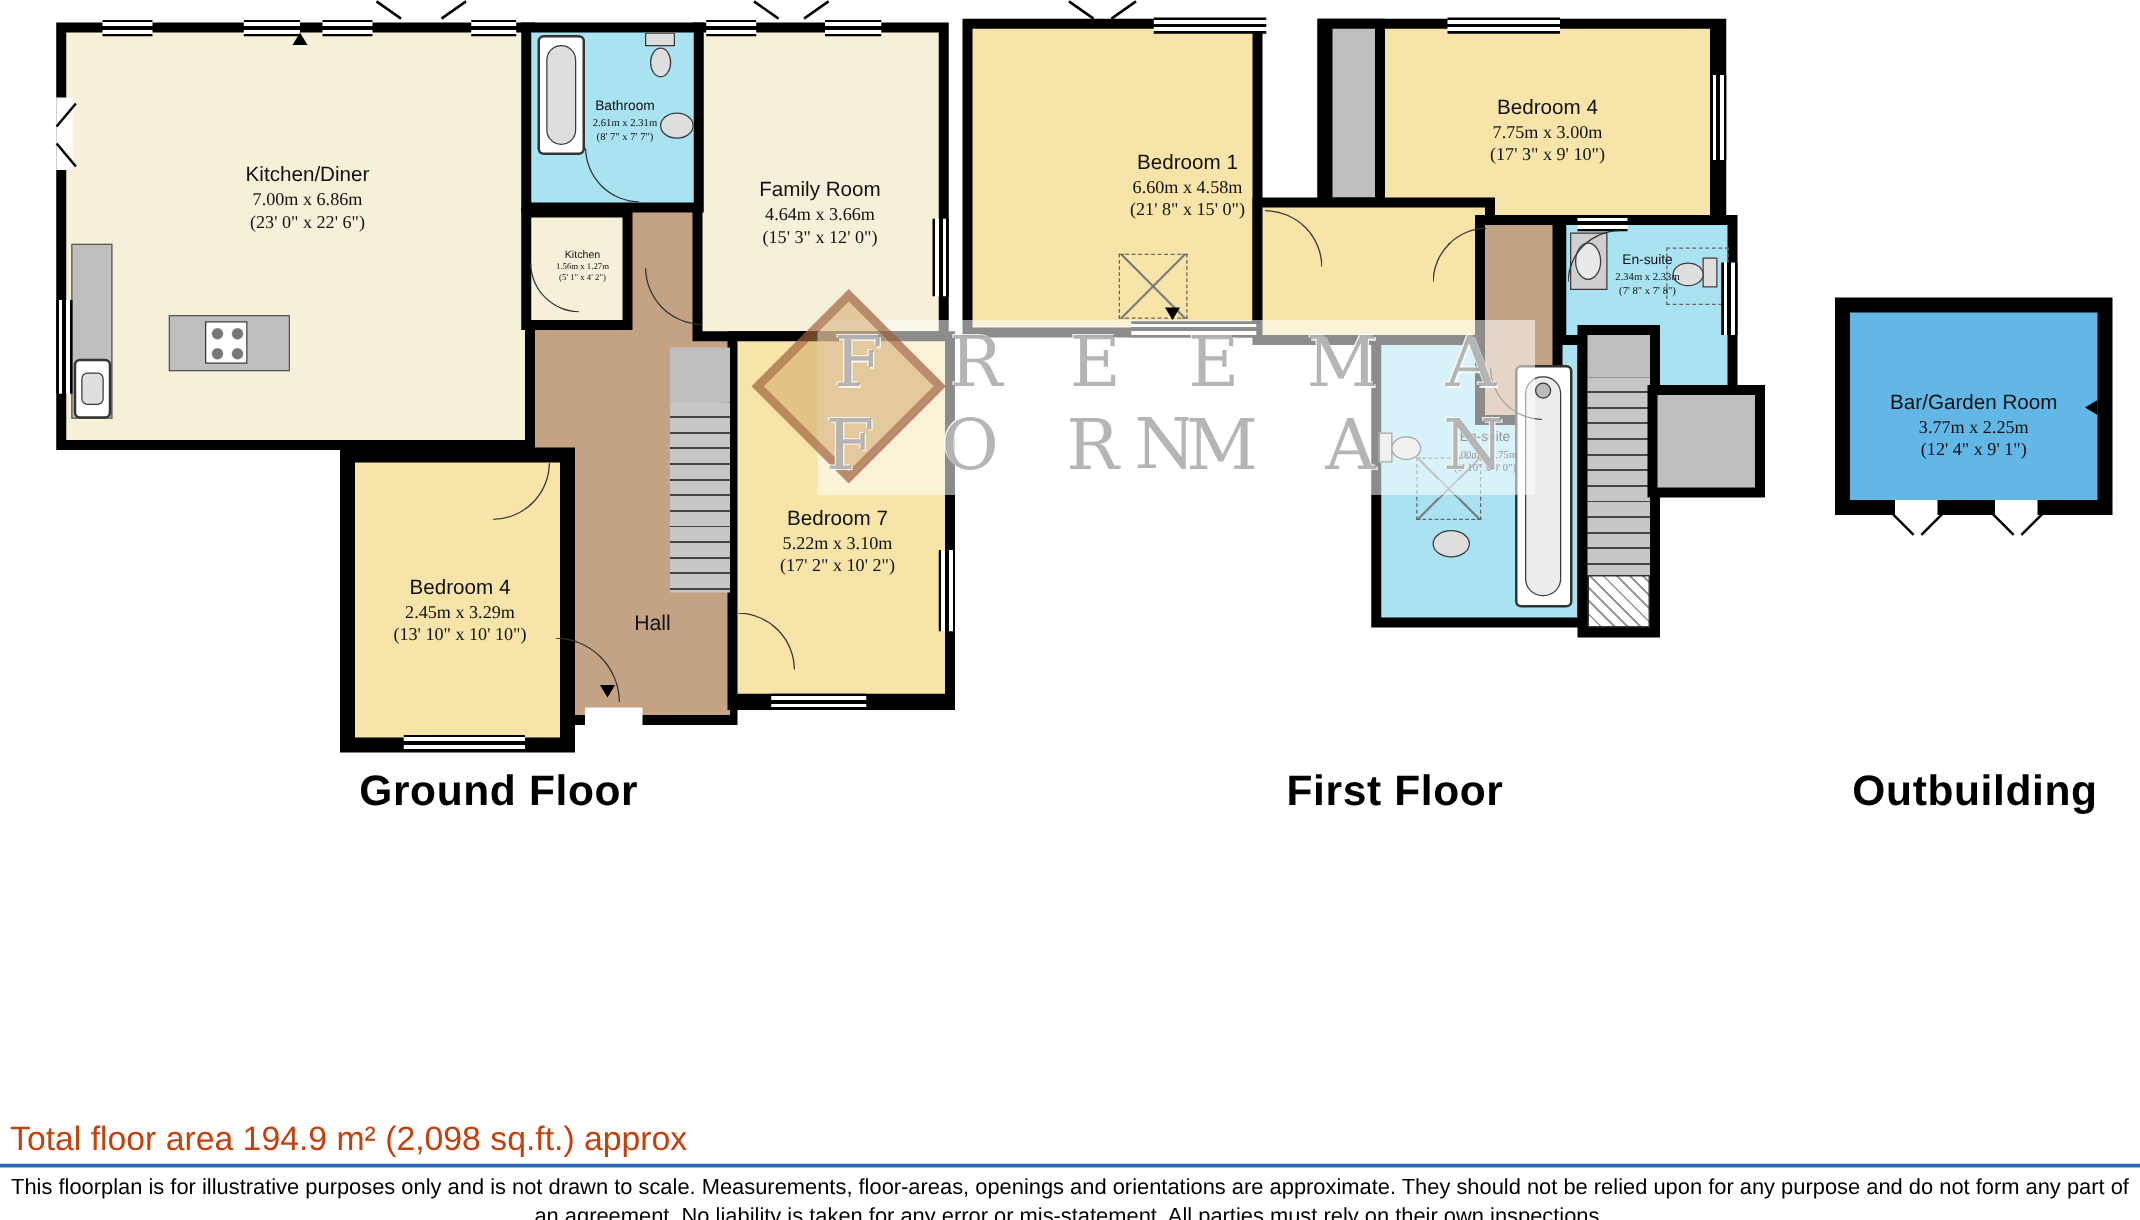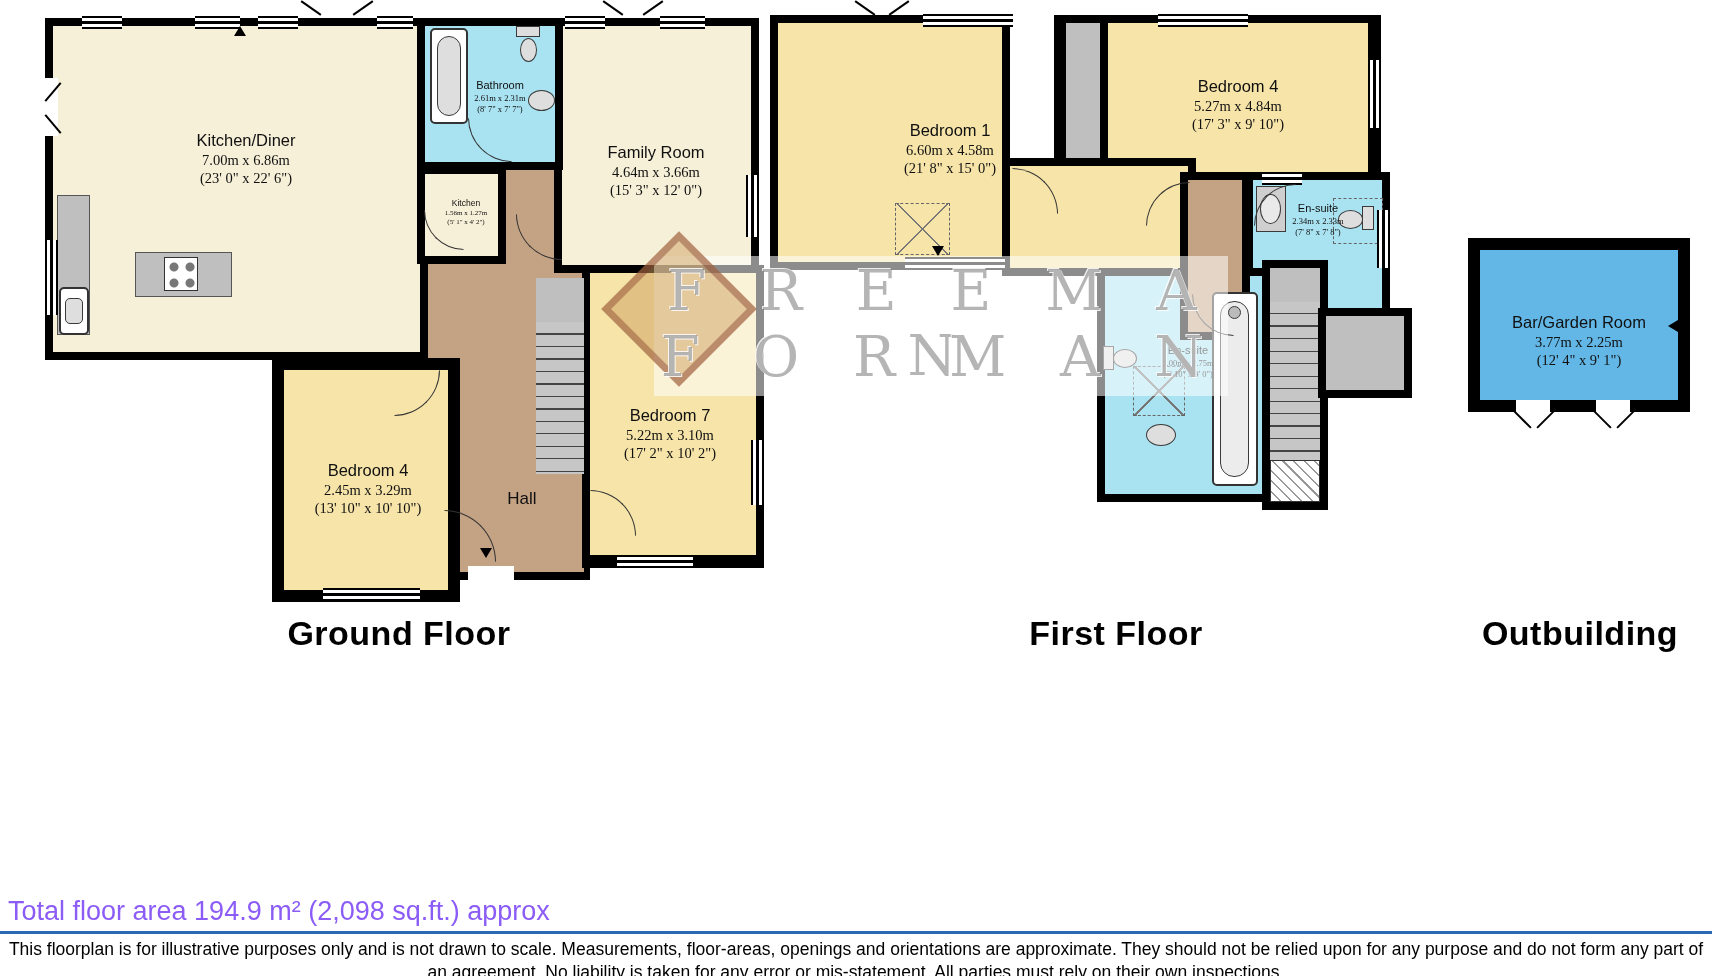--- a/index.html
+++ b/index.html
@@ -42,21 +42,21 @@
   .sm .rname{font-size:11px;}
   .sm .rdim{font-size:8.5px;line-height:1.3;}
   .xs .rname{font-size:8.5px;}
   .xs .rdim{font-size:7px;line-height:1.3;}
   .floor-label{font-size:34px;font-weight:bold;text-align:center;color:#000;letter-spacing:.5px;}
   .wm-band{background:rgba(255,255,255,0.55);}
   .wm-text{font-family:"DejaVu Serif",serif;font-size:56px;letter-spacing:18px;
            color:rgba(120,120,120,0.55);text-align:center;
            text-shadow:1px 1px 0 rgba(255,255,255,0.85),-1px -1px 0 rgba(255,255,255,0.85);}
   .wm-diamond{background:rgba(205,160,95,0.5);border:7px solid rgba(125,50,35,0.4);transform:rotate(45deg);}
-  .footer-title{font-size:27px;color:#8b5cf6;}
+  .footer-title{font-size:27px;color:#c2410c;}
   .footer-divider{background:var(--divider,#2a6ab3);}
   .footer-disclaimer{font-size:17.5px;line-height:23px;color:#000;text-align:center;}
 </style>
 </head>
 <body>
 
 <div class="r" style="left:0;top:0;width:800px;height:620px;">
 
   <div class="r wall" style="left:420px;top:160px;width:170px;height:420px;"></div>
   <div class="r wall" style="left:45px;top:18px;width:383px;height:342px;"></div>
@@ -214,21 +214,21 @@
   <div class="r chev" style="left:864px;top:-4px;transform:rotate(-55deg);"></div>
   <div class="r chev" style="left:898px;top:-4px;transform:rotate(55deg);"></div>
 
   <div class="r rlabel" style="left:850px;top:120px;width:200px;">
     <div class="rname">Bedroom 1</div>
     <div class="rdim">6.60m x 4.58m</div>
     <div class="rdim">(21' 8" x 15' 0")</div>
   </div>
   <div class="r rlabel" style="left:1138px;top:76px;width:200px;">
     <div class="rname">Bedroom 4</div>
-    <div class="rdim">5.27m x 4.84m</div>
+    <div class="rdim">7.75m x 3.00m</div>
     <div class="rdim">(17' 3" x 9' 10")</div>
   </div>
   <div class="r rlabel sm" style="left:1266px;top:202px;width:104px;">
     <div class="rname">En-suite</div>
     <div class="rdim">2.34m x 2.33m</div>
     <div class="rdim">(7' 8" x 7' 8")</div>
   </div>
   <div class="r rlabel sm" style="left:1136px;top:344px;width:104px;">
     <div class="rname">En-suite</div>
     <div class="rdim">3.00m x 2.75m</div>

